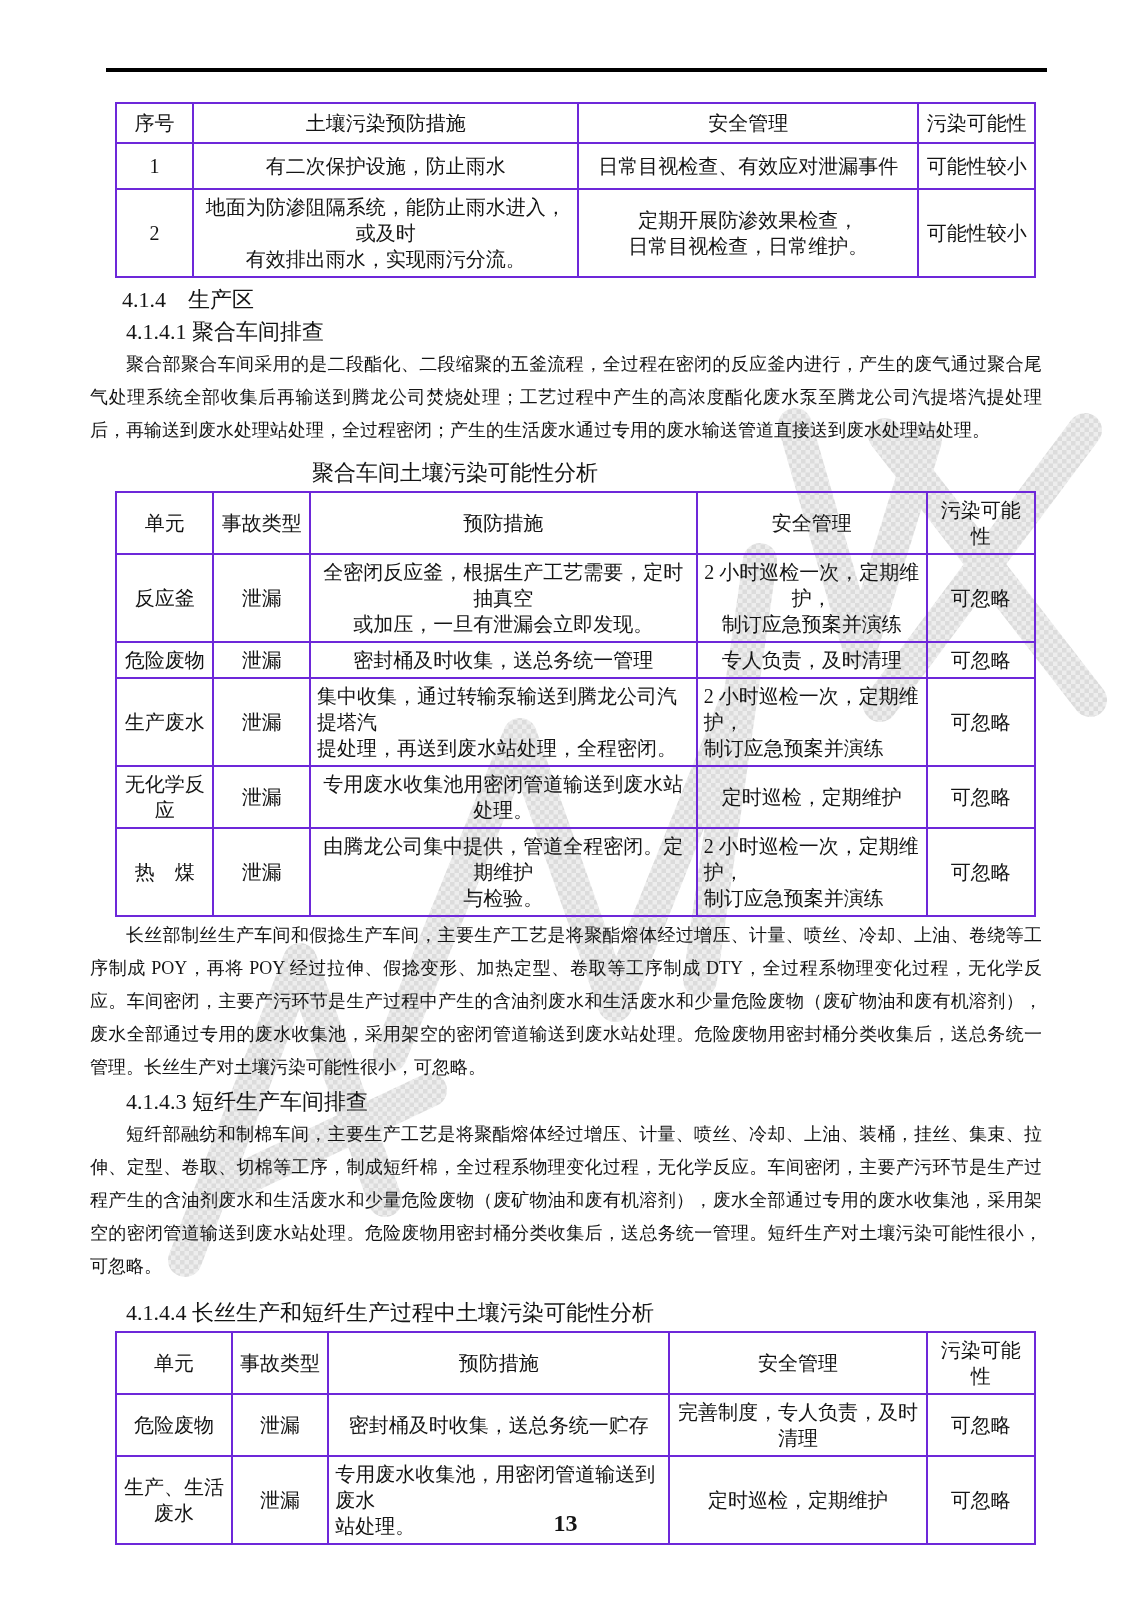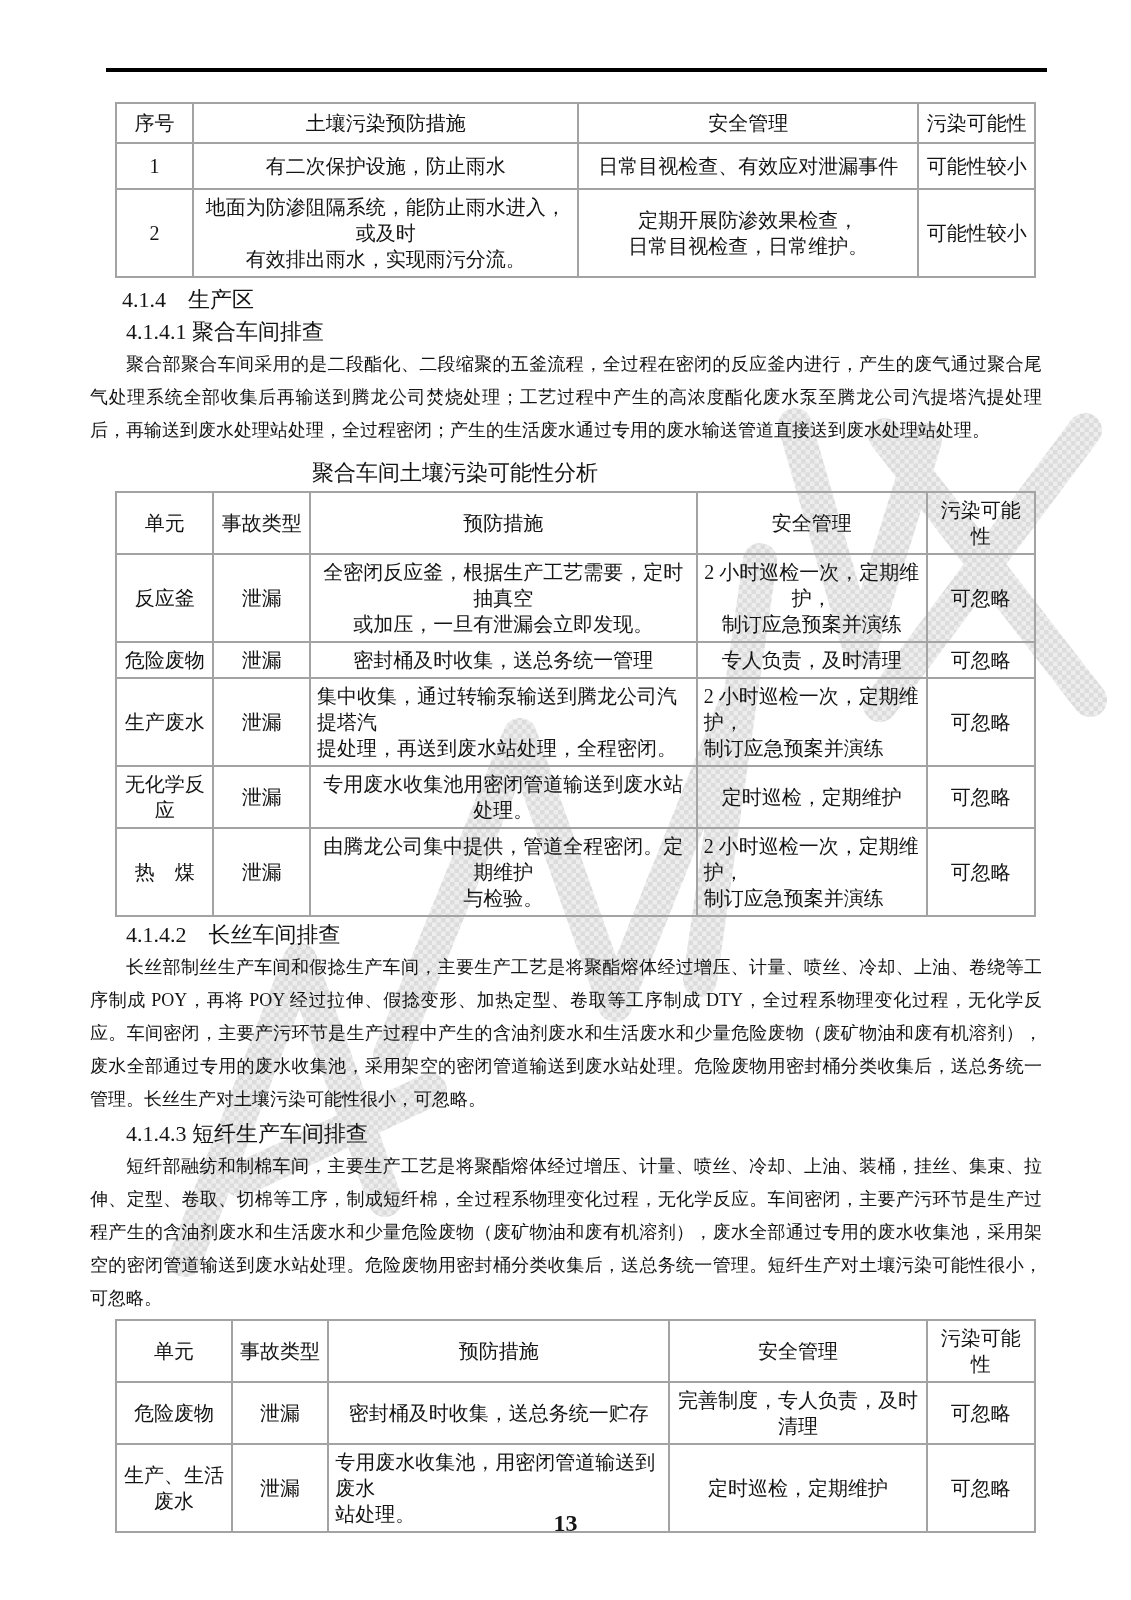--- a/index.html
+++ b/index.html
@@ -18,21 +18,21 @@
   }
   .content{
     position:absolute;left:90px;top:102px;width:952px;z-index:1;
   }
   table{
     border-collapse:collapse;table-layout:fixed;
     width:921px;margin-left:25px;
     font-size:20px;line-height:26px;
   }
   th,td{
-    border:2px solid #a3a3a3;
+    border:2px solid #6d28d9;
     padding:4px 6px;
     text-align:center;vertical-align:middle;
     font-weight:normal;
     white-space:pre-line;
     overflow:hidden;
   }
   .t1 th{height:30px;}
   .t1 td{height:36px;}
   td.tall{height:56px;}
   td.left{text-align:left;}
@@ -172,26 +172,26 @@
         <td>泄漏</td>
         <td class="tall">由腾龙公司集中提供，管道全程密闭。定期维护
 与检验。</td>
         <td class="tall left">2 小时巡检一次，定期维护，
 制订应急预案并演练</td>
         <td>可忽略</td>
       </tr>
     </tbody>
       </table>
 
-    <div class="h2">4.1.4.2　长丝车间排查</div>
     <p class="para">长丝部制丝生产车间和假捻生产车间，主要生产工艺是将聚酯熔体经过增压、计量、喷丝、冷却、上油、卷绕等工序制成 POY，再将 POY 经过拉伸、假捻变形、加热定型、卷取等工序制成 DTY，全过程系物理变化过程，无化学反应。车间密闭，主要产污环节是生产过程中产生的含油剂废水和生活废水和少量危险废物（废矿物油和废有机溶剂），废水全部通过专用的废水收集池，采用架空的密闭管道输送到废水站处理。危险废物用密封桶分类收集后，送总务统一管理。长丝生产对土壤污染可能性很小，可忽略。</p>
 
     <div class="h2">4.1.4.3 短纤生产车间排查</div>
     <p class="para">短纤部融纺和制棉车间，主要生产工艺是将聚酯熔体经过增压、计量、喷丝、冷却、上油、装桶，挂丝、集束、拉伸、定型、卷取、切棉等工序，制成短纤棉，全过程系物理变化过程，无化学反应。车间密闭，主要产污环节是生产过程产生的含油剂废水和生活废水和少量危险废物（废矿物油和废有机溶剂），废水全部通过专用的废水收集池，采用架空的密闭管道输送到废水站处理。危险废物用密封桶分类收集后，送总务统一管理。短纤生产对土壤污染可能性很小，可忽略。</p>
 
+    <div class="h2 gap-top">4.1.4.4 长丝生产和短纤生产过程中土壤污染可能性分析</div>
 
     <table class="t-margin">
       <colgroup>
           <col style="width:12.6%">
           <col style="width:10.5%">
           <col style="width:37.1%">
           <col style="width:28.0%">
           <col style="width:11.8%">
         </colgroup>
       <tbody>

